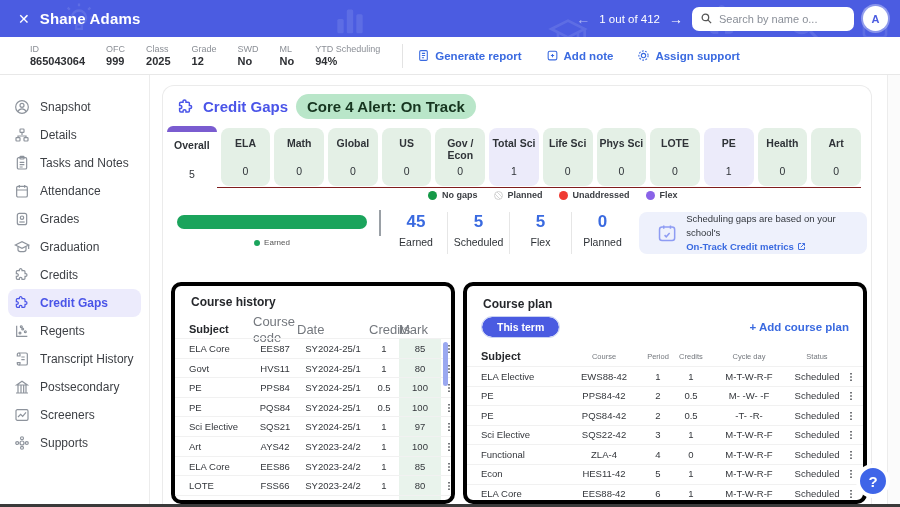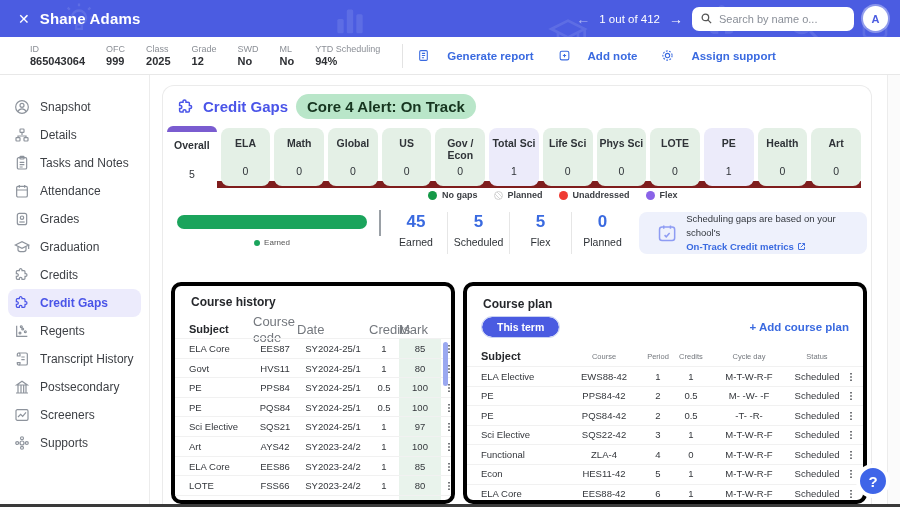--- a/index.html
+++ b/index.html
@@ -27,21 +27,21 @@
     box-shadow:0 0 0 2px rgba(255,255,255,.35); cursor:pointer; }
 
   
   .infobar { position:absolute; left:0; top:37px; width:900px; height:38px; background:#fff;
     border-bottom:1px solid #e8e8e8; display:flex; align-items:center; }
   .fields { display:flex; gap:21px; padding-left:30px; }
   .field .flabel { font-size:9px; color:#8b8f96; }
   .field .fvalue { font-size:11px; font-weight:bold; color:#2d2f33; margin-top:1px; }
   .ib-divider { width:1px; height:24px; background:#e3e3e3; margin:0 14px 0 22px; }
   .ib-actions { display:flex; gap:24px; align-items:center; }
-  .ib-btn { display:flex; align-items:center; gap:17px; color:#3a6ae0; font-size:11.5px;
+  .ib-btn { display:flex; align-items:center; gap:5px; color:#3a6ae0; font-size:11.5px;
     font-weight:bold; cursor:pointer; background:none; border:none;
     font-family:"Liberation Sans",sans-serif; }
 
   
   .sidebar { position:absolute; left:0; top:75px; width:150px; height:432px; background:#fff;
     border-right:1px solid #ececec; padding-top:18px; }
   .side-item { display:flex; align-items:center; gap:10px; height:28px; margin:0 8px;
     padding-left:6px; border-radius:8px; cursor:pointer; color:#3c3f44; font-size:12px; }
   .side-item .sicn { color:#8d939c; display:flex; }
   .side-item.active { background:#ecebfc; color:#4a54e8; font-weight:bold; }
@@ -55,21 +55,21 @@
   
   .maincard { position:absolute; left:162px; top:85px; width:710px; height:419px;
     border:1px solid #ebebeb; border-bottom:none; border-radius:12px 12px 0 0; background:#fff; }
   .cg-title-row { position:absolute; left:14px; top:8px; display:flex; align-items:center; gap:8px; }
   .cg-title { color:#4a54e8; font-size:15px; font-weight:bold; }
   .cg-badge { background:#b9e6c9; color:#16351f; font-size:15px; font-weight:bold;
     border-radius:999px; padding:4px 11px; }
 
   
   .tabstrip { position:absolute; left:4px; top:40px; width:694px; height:62px; display:flex;
-    gap:4px; border-bottom:7px solid #7f1d1d; }
+    gap:4px; border-bottom:1px solid #7f1d1d; }
   .tab { flex:1; position:relative; border-radius:8px; background:#e4f0e6; margin-top:2px;
     height:58px; cursor:pointer; text-align:center; }
   .tab.purple { background:#ecebfa; }
   .tab.active { background:#fff; margin-top:0; height:63px; border-radius:8px 8px 0 0; z-index:2; }
   .tab.active .tab-topbar { position:absolute; left:0; top:0; width:100%; height:6px;
     background:#7a5cd0; border-radius:8px 8px 0 0; }
   .tab-label { display:block; padding:9px 2px 0; font-size:10.5px; font-weight:bold; color:#2f3338; line-height:1.15; }
   .tab.active .tab-label { padding-top:13px; }
   .tab-value { position:absolute; left:0; right:0; bottom:9px; font-size:10.5px; color:#2f3338; }
 

